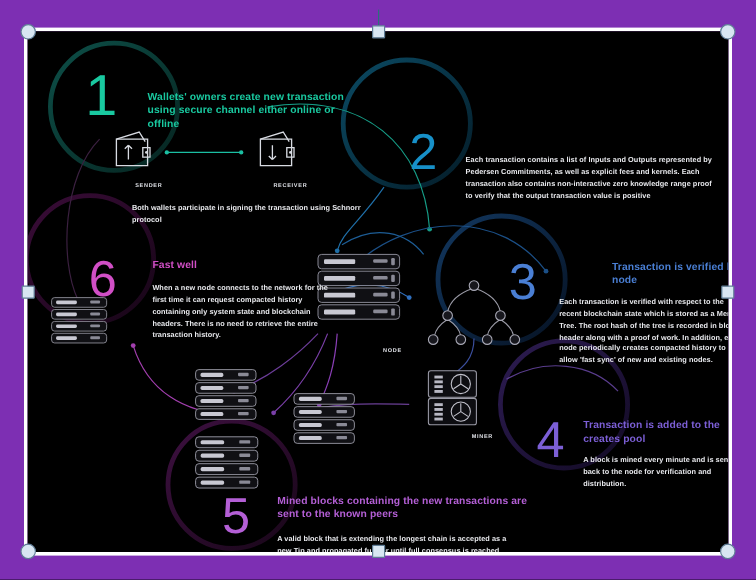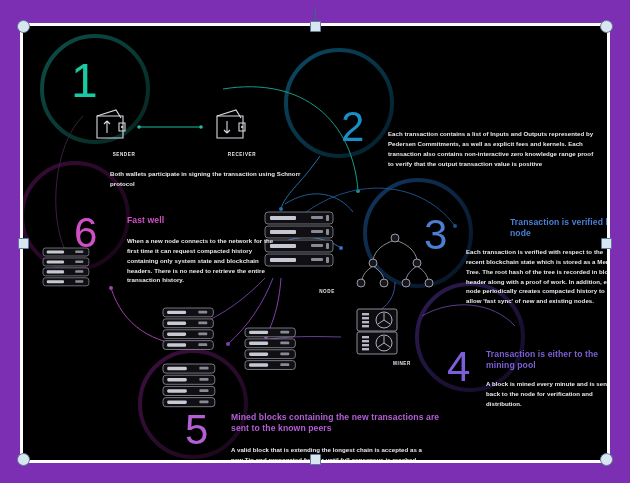--- a/index.html
+++ b/index.html
@@ -304,33 +304,34 @@
             <rect x="52" y="4" width="13" height="4" rx="1"></rect>
               <rect x="52" y="20" width="13" height="4" rx="1"></rect>
             <rect x="52" y="36" width="13" height="4" rx="1"></rect>
               <rect x="52" y="52" width="13" height="4" rx="1"></rect>
           </g>
         </g>
       </g>
     </svg>
 
     <div class="num" style="left:48px;top:31px;font-size:48px;color:#19c9a0;">1</div>
+    <div class="blk head" style="left:100px;top:49px;width:170px;color:#19c9a0;">Wallets' owners create new transaction using secure channel either online or offline</div>
     <div class="iconlabel" style="position:absolute;left:76px;top:126px;width:50px;z-index:11;">SENDER</div>
     <div class="iconlabel" style="position:absolute;left:194px;top:126px;width:50px;z-index:11;">RECEIVER</div>
     <div class="blk body" style="left:87px;top:143px;width:205px;">Both wallets participate in signing the transaction using Schnorr protocol</div>
 
     <div class="num" style="left:318px;top:80px;font-size:42px;color:#1790c8;">2</div>
     <div class="blk body" style="left:365px;top:103px;width:210px;">Each transaction contains a list of Inputs and Outputs represented by Pedersen Commitments, as well as explicit fees and kernels. Each transaction also contains non-interactive zero knowledge range proof to verify that the output transaction value is positive</div>
 
     <div class="num" style="left:401px;top:188px;font-size:42px;color:#4a7fd4;">3</div>
     <div class="blk head" style="left:443px;top:191px;width:140px;color:#4a7fd4;margin-left:44px;">Transaction is verified by the node</div>
     <div class="blk body" style="left:443px;top:221px;width:152px;">Each transaction is verified with respect to the recent blockchain state which is stored as a Merkle Tree. The root hash of the tree is recorded in block header along with a proof of work. In addition, each node periodically creates compacted history to allow 'fast sync' of new and existing nodes.</div>
 
     <div class="num" style="left:424px;top:320px;font-size:42px;color:#7c5fd6;">4</div>
-    <div class="blk head" style="left:463px;top:323px;width:130px;color:#7c5fd6;">Transaction is either to the mining pool</div>
+    <div class="blk head" style="left:463px;top:323px;width:130px;color:#7c5fd6;">Transaction is added to the creates pool</div>
     <div class="blk body" style="left:463px;top:353px;width:130px;">A block is mined every minute and is sent back to the node for verification and distribution.</div>
 
     <div class="num" style="left:162px;top:383px;font-size:42px;color:#b45fd6;">5</div>
     <div class="blk head" style="left:208px;top:386px;width:215px;color:#b45fd6;">Mined blocks containing the new transactions are sent to the known peers</div>
     <div class="blk body" style="left:208px;top:419px;width:198px;">A valid block that is extending the longest chain is accepted as a new Tip and propagated further until full consensus is reached.</div>
 
     <div class="num" style="left:51px;top:186px;font-size:42px;color:#d14fc6;">6</div>
     <div class="blk head" style="left:104px;top:189px;width:130px;color:#d14fc6;">Fast well</div>
     <div class="blk body" style="left:104px;top:210px;width:150px;">When a new node connects to the network for the first time it can request compacted history containing only system state and blockchain headers. There is no need to retrieve the entire transaction history.</div>
 

